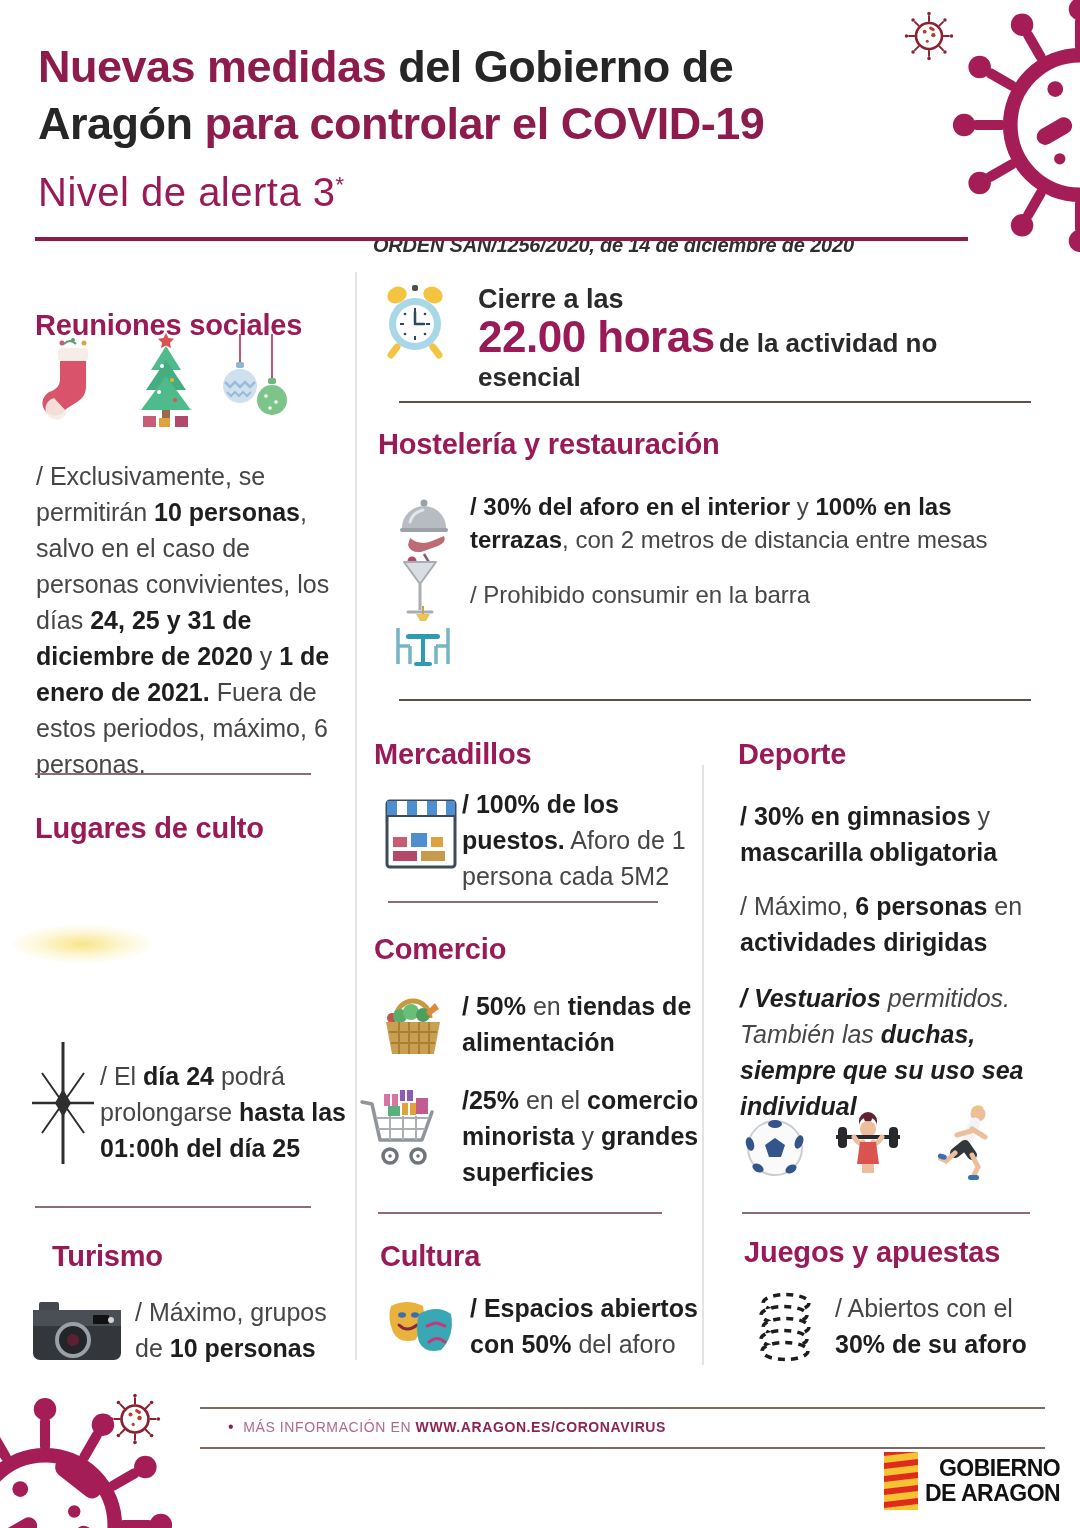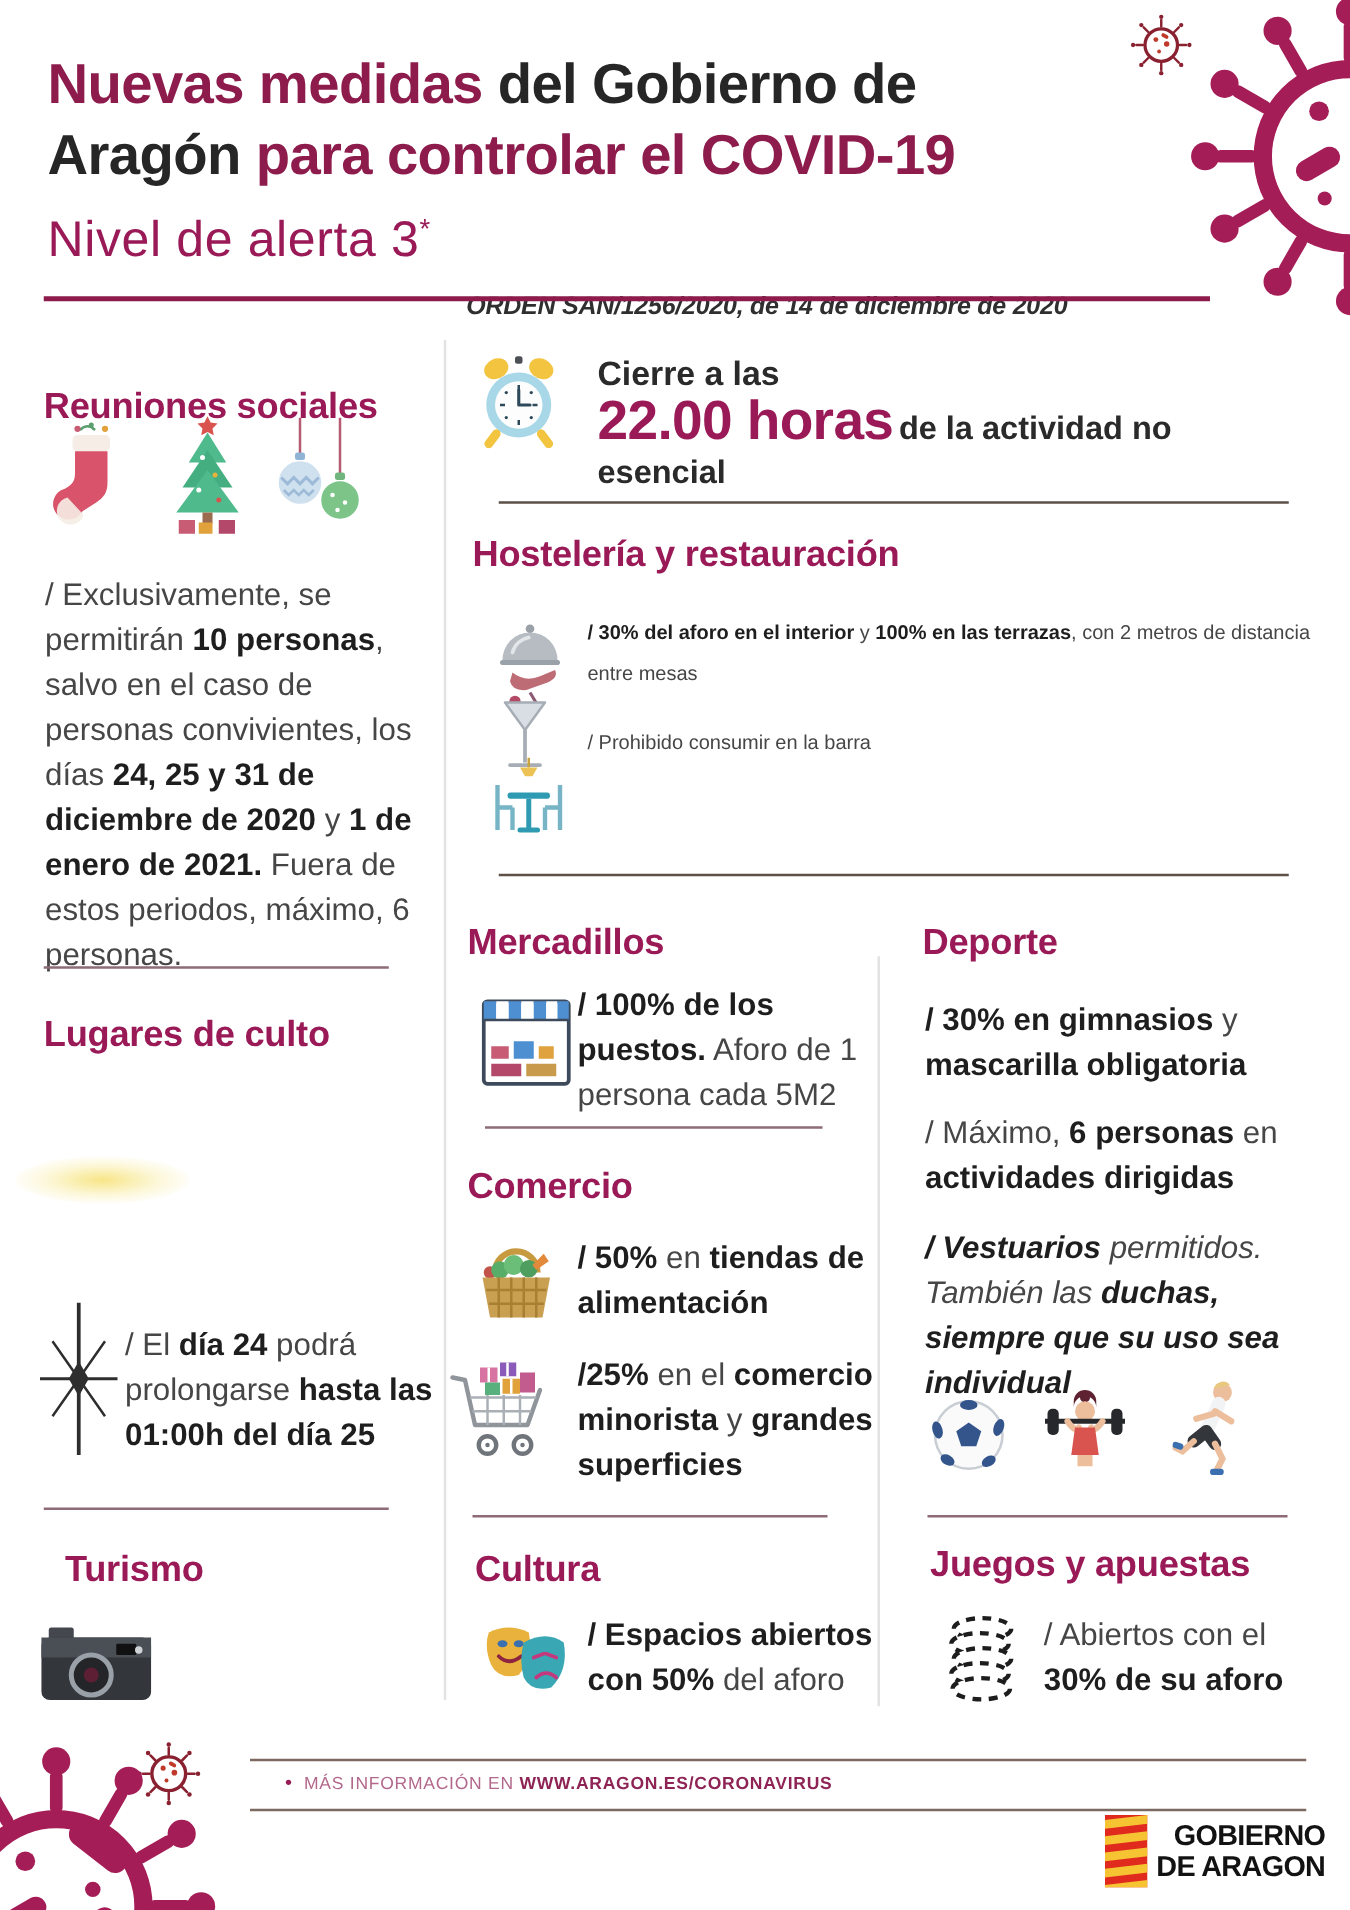--- a/index.html
+++ b/index.html
@@ -9,21 +9,21 @@
   
   .acc{color:var(--title-accent,#8D1C4D);}
   .blk{color:#262626;}
   .title{font-size:45px;font-weight:700;line-height:57px;letter-spacing:-0.5px;}
   .alert{font-size:40px;font-weight:400;color:var(--accent,#9A1A57);letter-spacing:0.5px;}
   .alert sup{font-size:22px;}
   .order{font-size:20px;font-style:italic;font-weight:700;color:#2f2f2f;letter-spacing:-0.2px;}
   .sec-title{font-size:29px;font-weight:700;color:var(--accent,#9A1A57);letter-spacing:-0.2px;}
   .rich{font-size:25px;line-height:36px;color:var(--text,#464646);}
   .rich .bseg{font-weight:700;color:var(--bold,#1E1E1E);}
-  .rich-sm{font-size:16px;line-height:33px;color:var(--text,#464646);}
+  .rich-sm{font-size:24px;line-height:33px;color:var(--text,#464646);}
   .rich-sm .bseg{font-weight:700;color:var(--bold,#1E1E1E);}
   .hr{position:absolute;}
   .curfew-lead{font-size:27px;font-weight:700;color:#2a2a2a;}
   .curfew-time{font-size:44px;font-weight:700;color:var(--accent,#9A1A57);letter-spacing:-0.5px;}
   .curfew-rest{font-size:26px;font-weight:700;color:#2a2a2a;}
   .footer-info{font-size:14px;letter-spacing:0.6px;}
   .footer-info .bullet{color:var(--accent,#9A1A57);font-size:16px;}
   .footer-info .info{color:#B2688C;font-weight:400;}
   .footer-info .url{color:#8E2455;font-weight:700;}
   .logo-text{font-size:23px;line-height:25px;font-weight:700;color:#121212;letter-spacing:-0.5px;text-align:right;}
@@ -339,20 +339,21 @@
     <svg viewBox="0 0 88 62" width="88" height="62">
       <rect x="6" y="2" width="20" height="10" rx="2" fill="#44484E"></rect>
       <rect x="0" y="10" width="88" height="50" rx="7" fill="#33363B"></rect>
       <rect x="0" y="10" width="88" height="16" fill="#4A4E55"></rect>
       <rect x="60" y="15" width="16" height="9" rx="1" fill="#111"></rect>
       <circle cx="78" cy="20" r="3" fill="#D0D3D6"></circle>
       <circle cx="40" cy="40" r="16" fill="#232528" stroke="#9AA0A7" stroke-width="4"></circle>
       <circle cx="40" cy="40" r="6" fill="#5C1F33"></circle>
     </svg>
   </div>
+  <div class="abs rich" style="left:135px;top:1294px;width:210px;"><span>/ Máximo, grupos de </span><span class="bseg">10 personas</span></div>
 
   <div class="abs sec-title" style="left:380px;top:1240px;">Cultura</div>
   <div class="abs" style="left:385px;top:1296px;width:72px;height:66px;">
     <svg viewBox="0 0 72 66" width="72" height="66">
       <path d="M6 10 Q22 2 38 10 Q42 30 30 44 Q14 48 8 36 Q2 22 6 10 Z" fill="#E9B23C"></path>
       <ellipse cx="17" cy="19" rx="4" ry="2.8" fill="#3A6FB0"></ellipse>
         <ellipse cx="30" cy="19" rx="4" ry="2.8" fill="#3A6FB0"></ellipse>
       <path d="M14 29 Q22 37 32 29" stroke="#8D2440" stroke-width="3" fill="none" stroke-linecap="round"></path>
       <path d="M34 18 Q52 8 66 18 Q70 40 56 54 Q40 58 34 46 Q30 32 34 18 Z" fill="#3AA7B5"></path>
       <path d="M42 30 l8 -3 M52 27 l8 3" stroke="#C2397E" stroke-width="3" stroke-linecap="round"></path>

